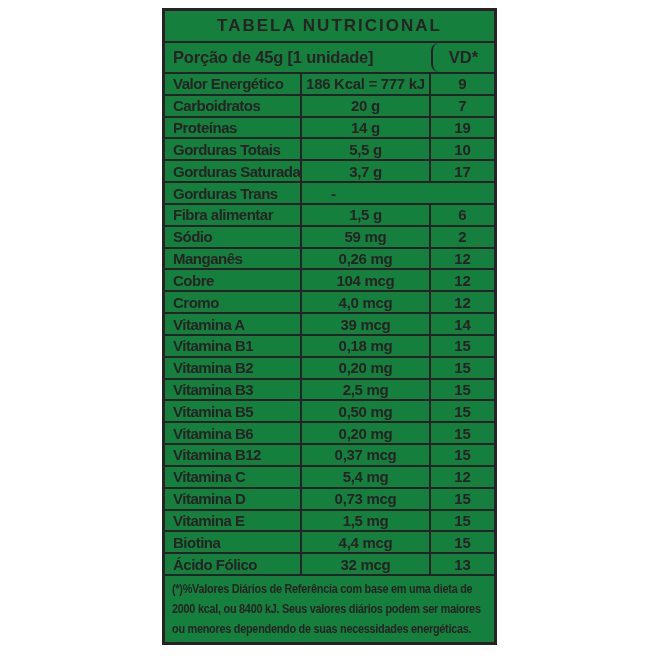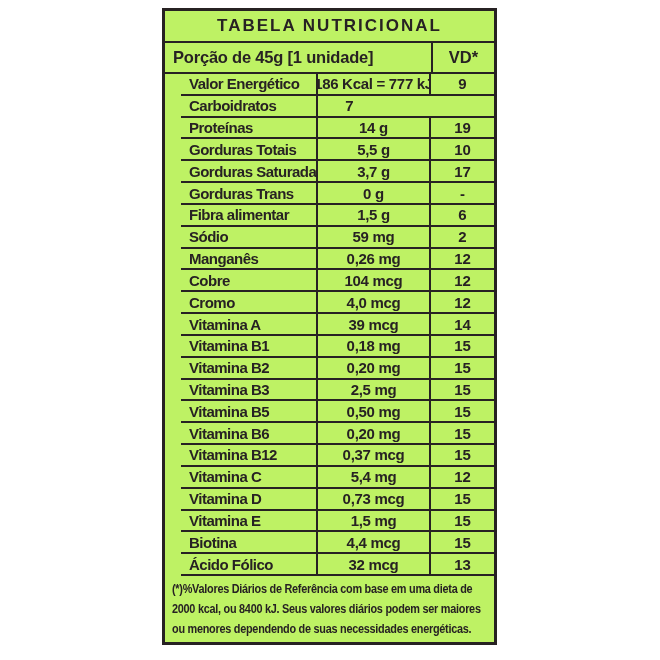--- a/index.html
+++ b/index.html
@@ -16,21 +16,21 @@
     left: 162px;
     top: 8px;
     width: 335px;
     height: 637px;
     box-sizing: border-box;
     border: 3px solid #272223;
     display: flex;
     flex-direction: column;
     color: #272223;
     font-weight: 700;
-    background: #bef264;
+    background: #15803d;
   }
   .title-row {
     flex: 0 0 32px;
     box-sizing: border-box;
     border-bottom: 2px solid #272223;
     display: flex;
     align-items: center;
     justify-content: center;
     font-size: 17px;
     letter-spacing: 2px;
@@ -54,27 +54,27 @@
     border-radius: 14px;
   }
   .vd-header {
     flex: 0 0 63px;
     box-sizing: border-box;
     border-left: 2px solid #272223;
     display: flex;
     align-items: center;
     justify-content: center;
     font-size: 16.5px;
+    border-radius: 8px;
   }
   .rows {
     flex: 1 1 auto;
     display: flex;
     flex-direction: column;
     min-height: 0;
-    padding-left: 16px;
   }
   .row {
     flex: 1 1 0;
     display: flex;
     box-sizing: border-box;
     border-bottom: 2px solid #272223;
     min-height: 0;
   }
   .cell-name {
     flex: 0 0 137px;
@@ -137,40 +137,40 @@
     </div>
 
     <div class="rows" id="rows">
         <div class="row">
           <div class="cell-name">Valor Energético</div>
           <div class="cell-val">186 Kcal = 777 kJ</div>
           <div class="cell-vd">9</div>
         </div>
         <div class="row">
           <div class="cell-name">Carboidratos</div>
+          <div class="cell-val">20 g</div>
           <div class="cell-vd">7</div>
         </div>
         <div class="row">
           <div class="cell-name">Proteínas</div>
           <div class="cell-val">14 g</div>
           <div class="cell-vd">19</div>
         </div>
         <div class="row">
           <div class="cell-name">Gorduras Totais</div>
           <div class="cell-val">5,5 g</div>
           <div class="cell-vd">10</div>
         </div>
         <div class="row">
           <div class="cell-name">Gorduras Saturadas</div>
           <div class="cell-val">3,7 g</div>
           <div class="cell-vd">17</div>
         </div>
         <div class="row">
           <div class="cell-name">Gorduras Trans</div>
-          <div class="cell-val">0 g</div>
           <div class="cell-vd">-</div>
         </div>
         <div class="row">
           <div class="cell-name">Fibra alimentar</div>
           <div class="cell-val">1,5 g</div>
           <div class="cell-vd">6</div>
         </div>
         <div class="row">
           <div class="cell-name">Sódio</div>
           <div class="cell-val">59 mg</div>

